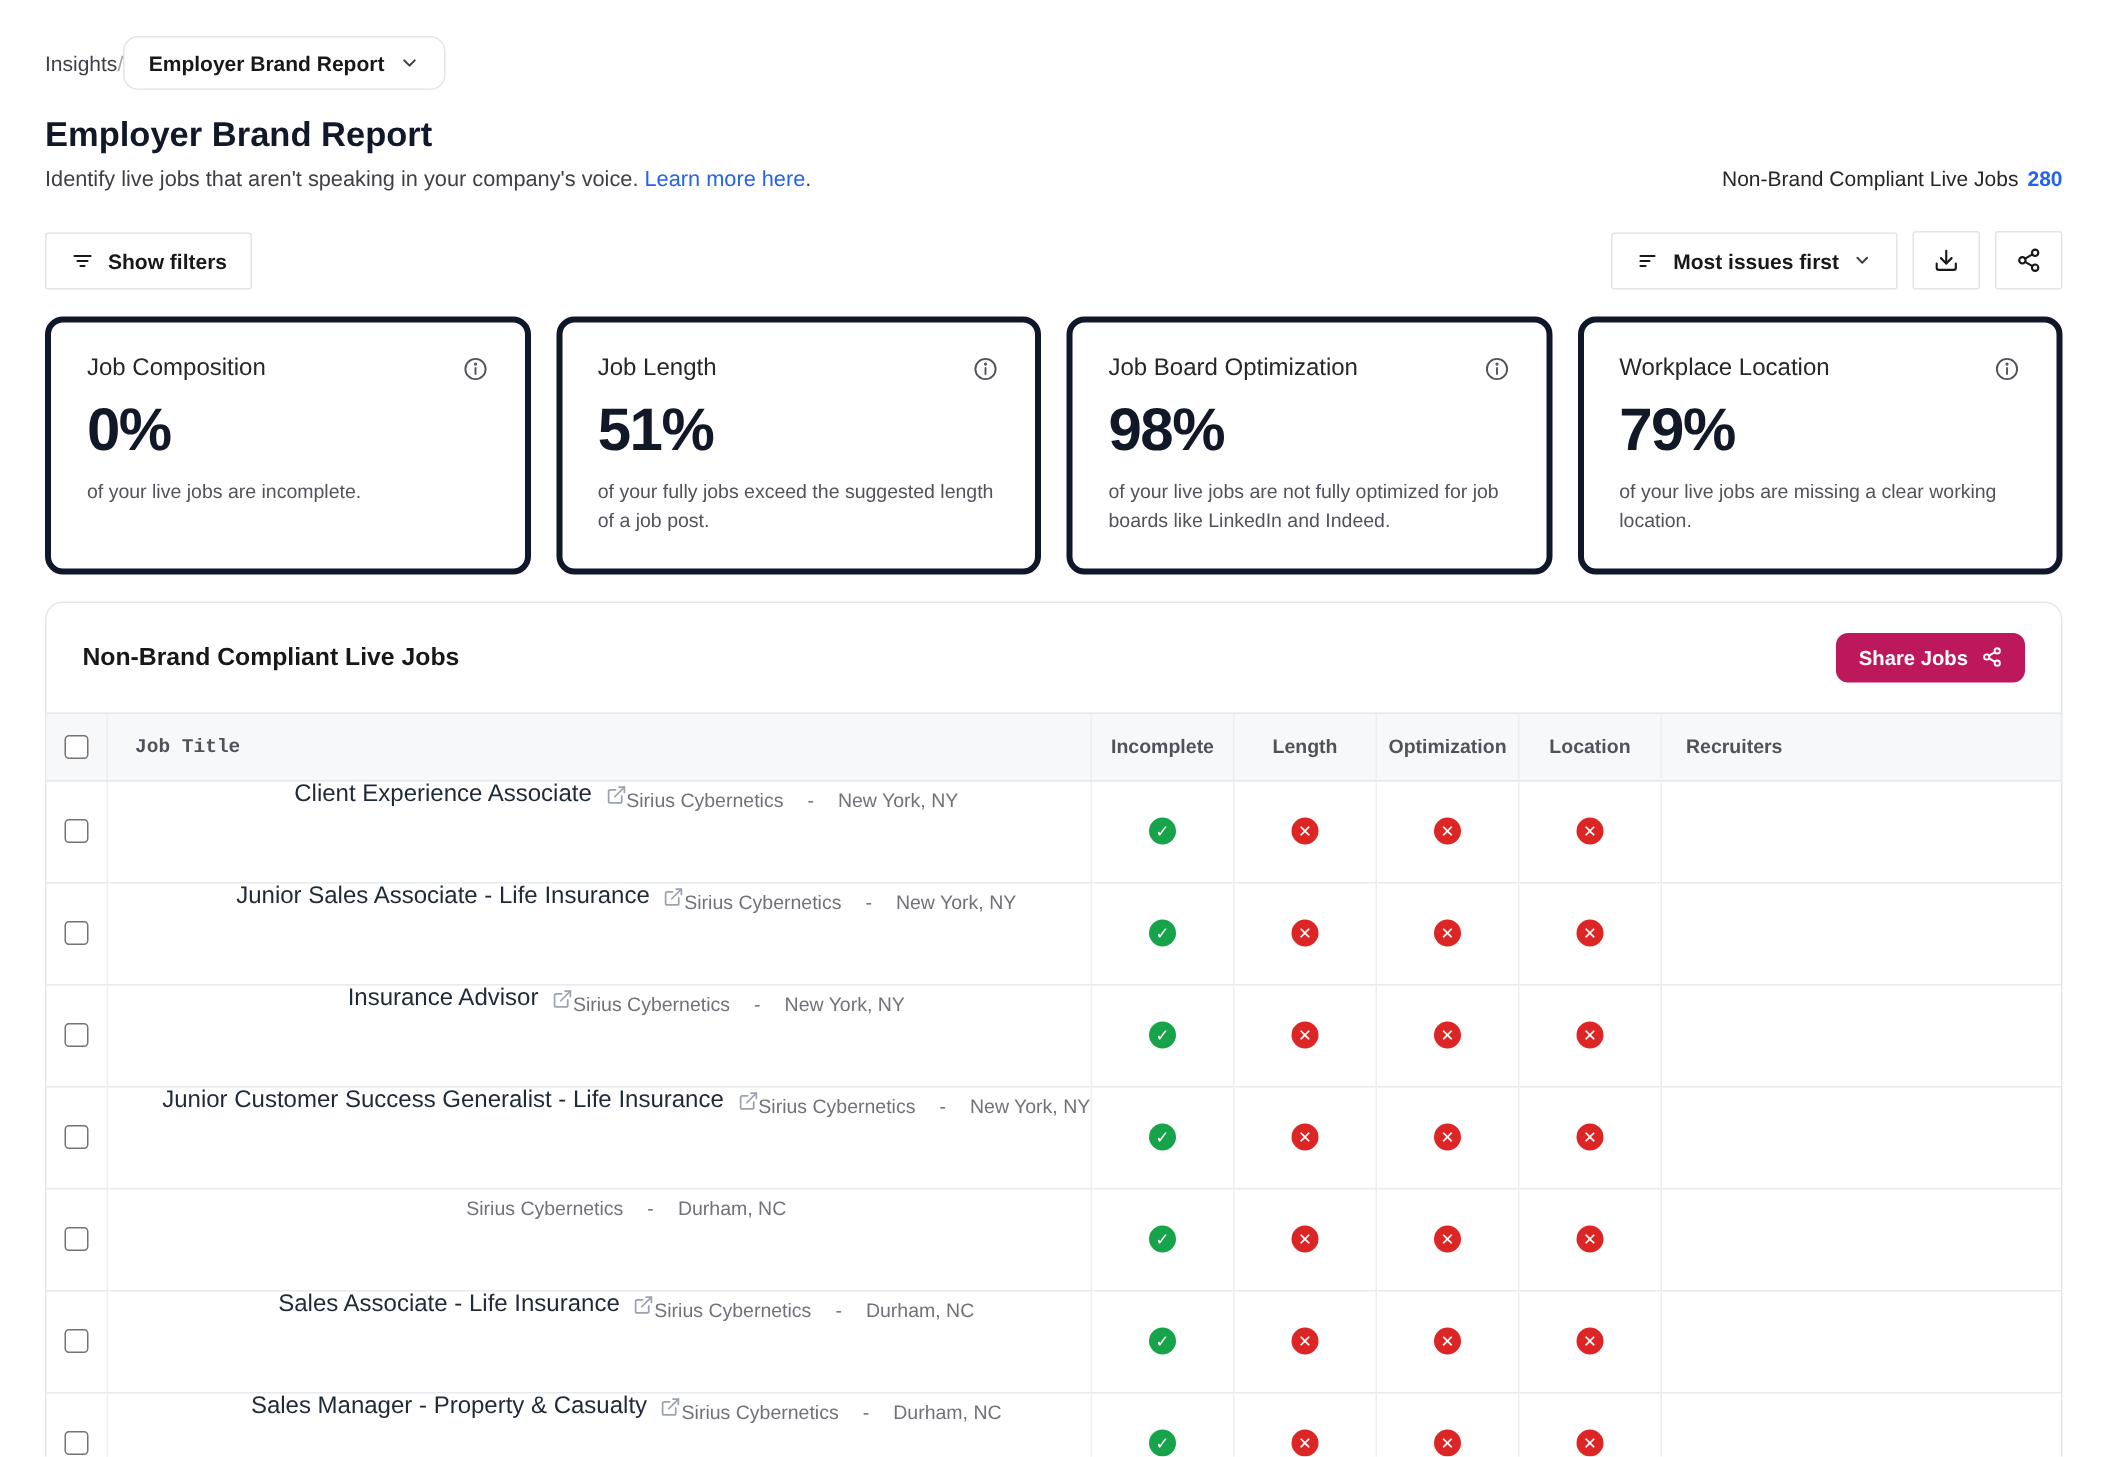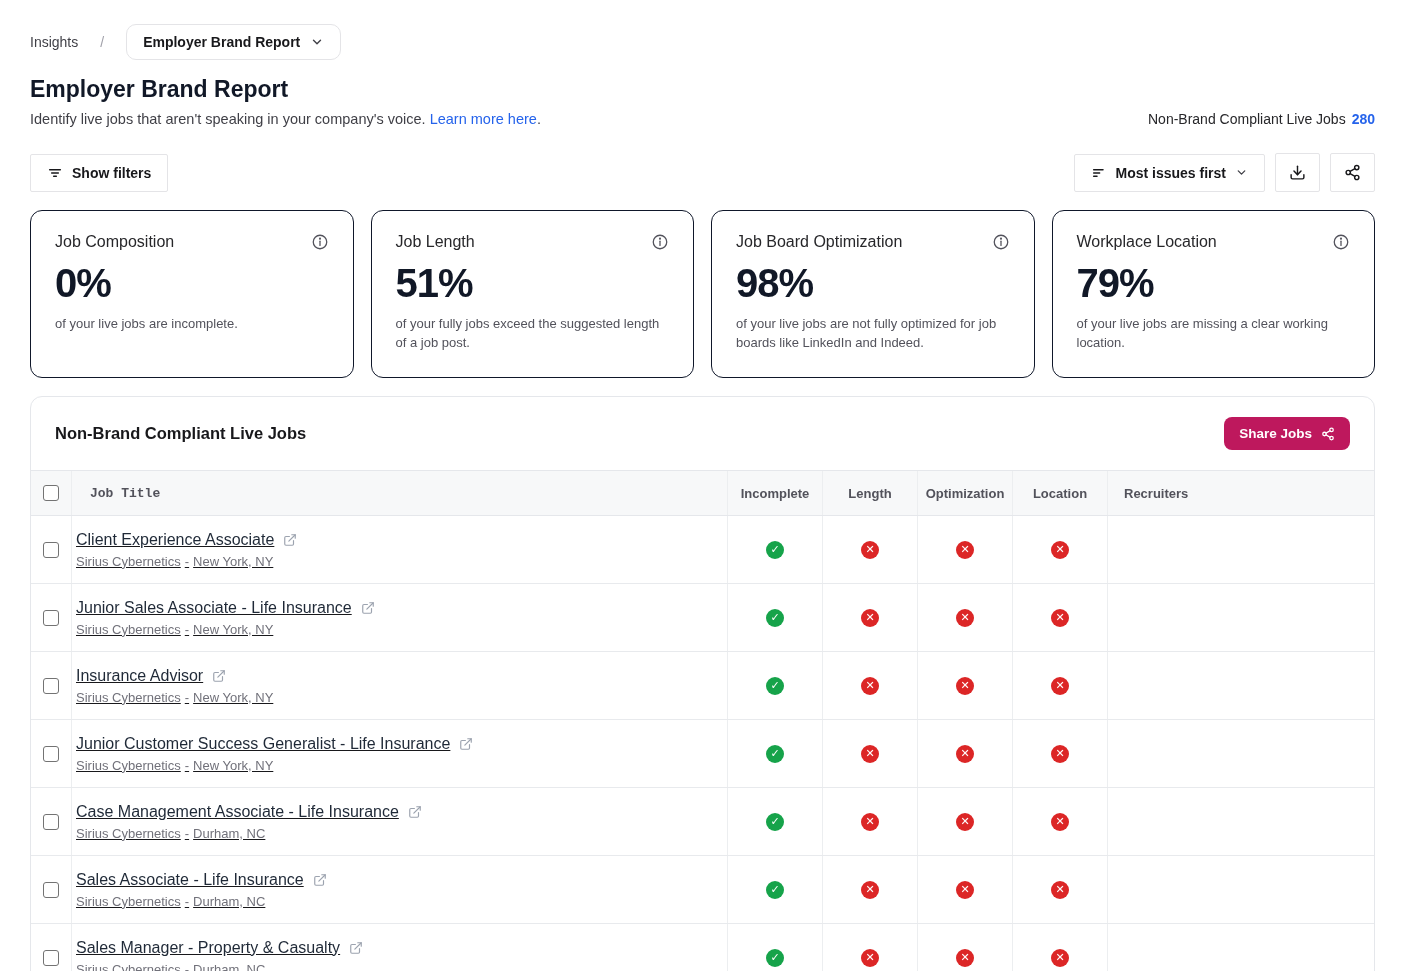--- a/index.html
+++ b/index.html
@@ -1,21 +1,21 @@
 <!DOCTYPE html>
 <html><head>
 <meta charset="utf-8">
 <style>
   * { margin:0; padding:0; box-sizing:border-box; }
   html,body { width:1405px; height:971px; overflow:hidden; background:#fff;
     font-family:"Liberation Sans", sans-serif; color:#18181b; }
   .page { padding:24px 30px 0 30px; }
 
   
-  .breadcrumb { display:flex; align-items:center; gap:22px; }
+  .breadcrumb { display:flex; align-items:center; gap:0; }
   .crumb-root { font-size:14px; color:#3f3f46; cursor:pointer; }
   .crumb-sep { font-size:14px; color:#a1a1aa; }
   .crumb-pill { display:inline-flex; align-items:center; gap:10px; padding:9px 16px;
     border:1px solid #e4e4e7; border-radius:10px; background:#fff; font-size:14px;
     font-weight:600; color:#18181b; cursor:pointer; }
   .chev svg { display:block; }
 
   
   h1 { font-size:23px; font-weight:700; margin:16px 0 8px; color:#111827; }
   .sub-row { display:flex; justify-content:space-between; align-items:baseline; }
@@ -29,21 +29,21 @@
   .btn { display:inline-flex; align-items:center; gap:9px; padding:10px 16px;
     border:1px solid #e4e4e7; border-radius:2px; background:#fff; font-size:14px;
     font-weight:600; color:#18181b; cursor:pointer; font-family:Liberation Sans, sans-serif; }
   .icon-btn { padding:10px 13px; }
   .toolbar-right { display:flex; gap:10px; align-items:center; }
   .ico { display:inline-flex; align-items:center; }
   .ico svg { display:block; }
 
   
   .cards { margin-top:18px; display:grid; grid-template-columns:repeat(4,1fr); gap:17px; }
-  .card { border:1px solid #0f172a; border-radius:12px; padding:22px 24px; min-height:168px; background:#fff; }
+  .card { border:4px solid #0f172a; border-radius:12px; padding:22px 24px; min-height:168px; background:#fff; }
   .card-top { display:flex; justify-content:space-between; align-items:flex-start; }
   .card-title { font-size:16px; color:#27272a; }
   .info-ico { color:#52525b; cursor:pointer; }
   .card-value { font-size:40px; font-weight:800; letter-spacing:-1px; color:#111827; margin-top:10px; }
   .card-desc { font-size:13px; color:#52525b; margin-top:9px; line-height:1.45; max-width:290px; }
 
   
   .table-card { margin-top:18px; border:1px solid #e5e7eb; border-radius:12px; background:#fff; overflow:hidden; }
   .table-head-bar { display:flex; justify-content:space-between; align-items:center; padding:20px 24px; }
   .table-title { font-size:16.5px; font-weight:700; color:#18181b; }
@@ -56,25 +56,25 @@
   .thead .cell { font-size:13px; font-weight:700; color:#52525b; padding:14px 0; display:flex; align-items:center; }
   .cell + .cell { border-left:1px solid #eceef0; }
   .col-title { padding-left:18px !important;font-family:Liberation Mono, monospace; }
   .col-center { justify-content:center; }
   .col-recruiters { padding-left:16px !important; }
 
   .trow { border-bottom:1px solid #e8eaed; height:68px; }
   .trow .cell { display:flex; align-items:center; }
   .cb-cell { justify-content:center; }
   .checkbox { width:16px; height:16px; border:1.6px solid #737373; border-radius:3px; background:#fff; cursor:pointer; display:inline-block; }
-  .title-cell { flex-direction:column; align-items:flex-start !important; justify-content:center; padding-left:4px;text-decoration:underline; }
+  .title-cell { flex-direction:row; align-items:flex-start !important; justify-content:center; padding-left:36px; }
   .job-title-line { display:flex; align-items:center; gap:9px; }
   .job-title { font-size:16px; color:#1f2937; cursor:pointer; }
   .ext-ico { color:#9ca3af; cursor:pointer; display:inline-flex; }
-  .job-sub { margin-top:5px; font-size:13px; color:#71717a; display:flex; gap:4px; }
+  .job-sub { margin-top:5px; font-size:13px; color:#71717a; display:flex; gap:16px; }
   .status-cell { justify-content:center; }
   .status { width:18px; height:18px; border-radius:50%; color:#fff; font-size:11px; font-weight:700;
     display:inline-flex; align-items:center; justify-content:center;
     font-family:"DejaVu Sans", sans-serif; }
   .status.pass { background:#16a34a; }
   .status.fail { background:#dc2626; }
 </style>
 </head>
 <body>
 
@@ -385,30 +385,20 @@
       <span class="status fail">✕</span>
     </div>
     <div class="cell"></div>
   </div>
 
   <div class="tgrid trow">
     <div class="cell cb-cell">
       <span class="checkbox"></span>
     </div>
     <div class="cell title-cell">
-      <div class="job-title-line">
-        <span class="job-title">Case Management Associate - Life Insurance</span>
-        <span class="ext-ico">
-          <svg width="14" height="14" viewBox="0 0 24 24" fill="none" stroke="currentColor" stroke-width="2" stroke-linecap="round" stroke-linejoin="round">
-                  <path d="M18 13v6a2 2 0 0 1-2 2H5a2 2 0 0 1-2-2V8a2 2 0 0 1 2-2h6"></path>
-                  <polyline points="15 3 21 3 21 9"></polyline>
-                  <line x1="10" y1="14" x2="21" y2="3"></line>
-                </svg>
-        </span>
-      </div>
       <div class="job-sub">
         <span>Sirius Cybernetics</span>
         <span>-</span>
         <span>Durham, NC</span>
       </div>
     </div>
     <div class="cell status-cell">
       <span class="status pass">✓</span>
     </div>
     <div class="cell status-cell">

